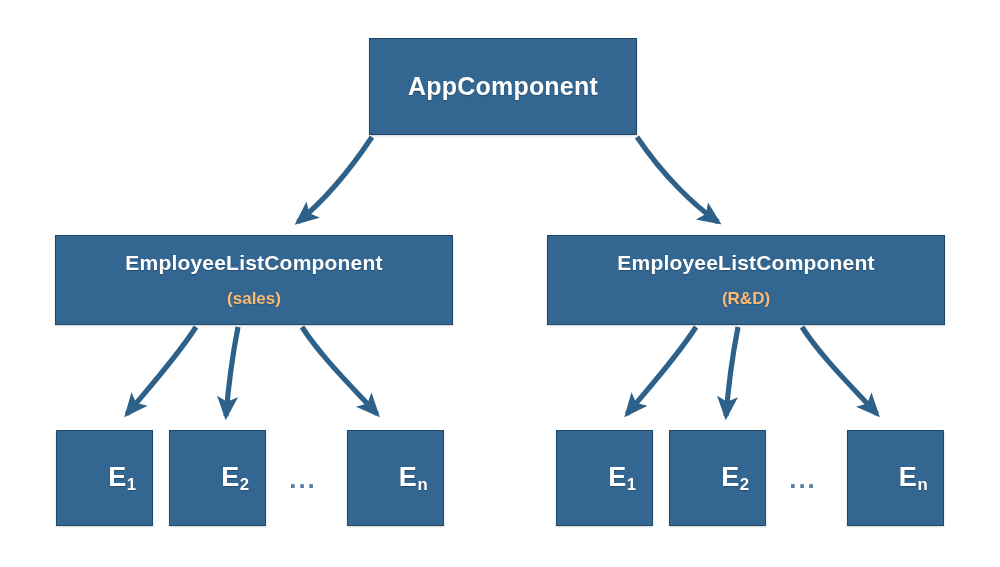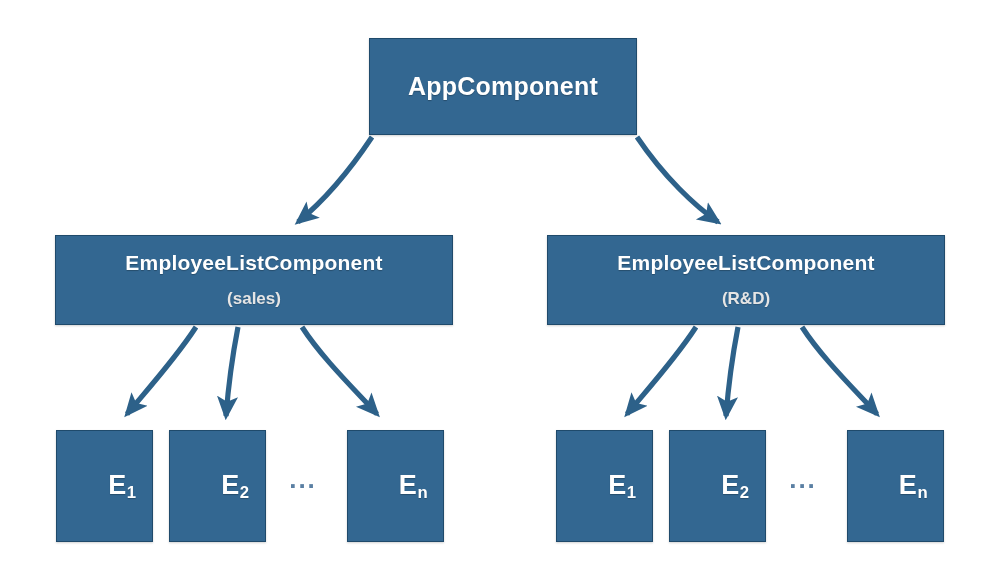--- a/index.html
+++ b/index.html
@@ -42,21 +42,21 @@
     z-index: 2;
   }
   .node-title {
     color: #ffffff;
     font-weight: bold;
     letter-spacing: 0.2px;
     line-height: 1.1;
     text-shadow: 0 1px 1px rgba(0,0,0,0.25);
   }
   .node-sub {
-    color: #e5e5e5;
+    color: #fdba74;
     font-weight: bold;
     line-height: 1.1;
     margin-top: 16px;
     text-shadow: 0 1px 1px rgba(0,0,0,0.18);
   }
 
   
   #node-root {
     left: 369px;
     top: 38px;
@@ -73,21 +73,21 @@
   }
   #node-mid-sales { left: 55px; }
   #node-mid-rnd   { left: 547px; }
   .node-mid .node-title { font-size: 21px; }
   .node-mid .node-sub   { font-size: 17px; }
 
   
   .node-leaf {
     top: 430px;
     width: 97px;
-    height: 112px;
+    height: 96px;
     padding-left: 35px;
   }
   .node-leaf .node-title {
     font-size: 27px;
     display: inline-block;
   }
   .node-leaf .node-title sub {
     font-size: 0.62em;
     font-weight: bold;
     vertical-align: baseline;

